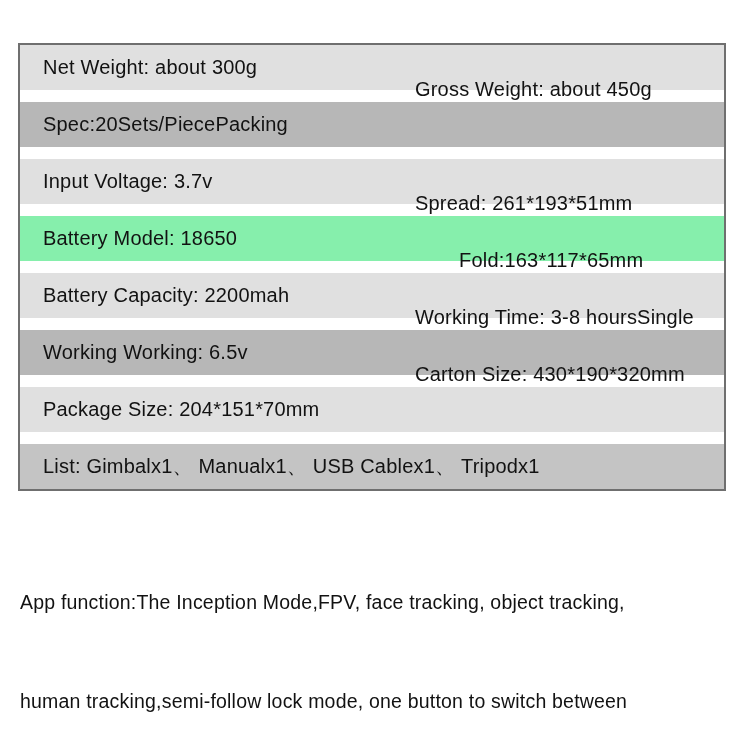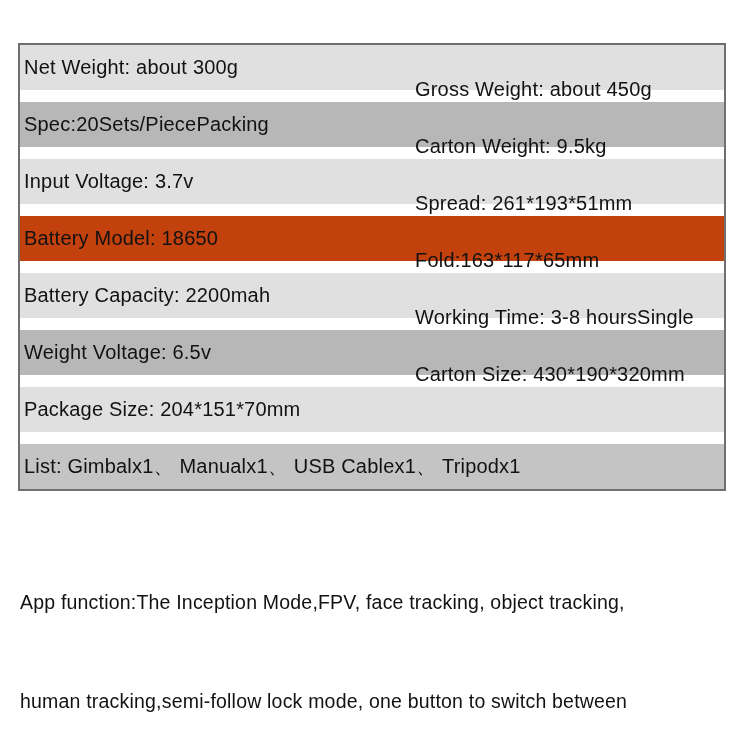--- a/index.html
+++ b/index.html
@@ -29,21 +29,21 @@
     display: flex;
     align-items: center;
     font-size: 20px;
     letter-spacing: 0.2px;
   }
   .spec-row:last-child {
     margin-bottom: 0;
   }
   .cell-left {
     flex: 0 0 395px;
-    padding-left: 4px;
+    padding-left: 23px;
     box-sizing: border-box;
     white-space: nowrap;
     overflow: visible;
   }
   .cell-right {
     flex: 1 1 auto;
     white-space: nowrap;
     overflow: visible;
     margin-top: 44px;
   }
@@ -64,36 +64,35 @@
 </head>
 <body>
 
 <div class="spec-table">
   <div class="spec-row" style="background: rgb(224, 224, 224);">
     <span class="cell-left">Net Weight: about 300g</span>
     <span class="cell-right">Gross Weight: about 450g</span>
   </div>
   <div class="spec-row" style="background: rgb(183, 183, 183);">
     <span class="cell-left">Spec:20Sets/PiecePacking</span>
-    <span class="cell-right">Carton Weight: 9.5kg</span>
   </div>
   <div class="spec-row" style="background: rgb(224, 224, 224);">
     <span class="cell-left">Input Voltage: 3.7v</span>
     <span class="cell-right">Spread: 261*193*51mm</span>
   </div>
-  <div class="spec-row" style="background: #c2410c;">
+  <div class="spec-row" style="background: #86efac; gap: 44px;">
     <span class="cell-left">Battery Model: 18650</span>
     <span class="cell-right">Fold:163*117*65mm</span>
   </div>
   <div class="spec-row" style="background: rgb(224, 224, 224);">
     <span class="cell-left">Battery Capacity: 2200mah</span>
     <span class="cell-right">Working Time: 3-8 hoursSingle</span>
   </div>
   <div class="spec-row" style="background: rgb(183, 183, 183);">
-    <span class="cell-left">Weight Voltage: 6.5v</span>
+    <span class="cell-left">Working Working: 6.5v</span>
     <span class="cell-right">Carton Size: 430*190*320mm</span>
   </div>
   <div class="spec-row" style="background: rgb(224, 224, 224);">
     <span class="cell-left">Package Size: 204*151*70mm</span>
     <span class="cell-right"></span>
   </div>
   <div class="spec-row" style="background: rgb(196, 196, 196); margin-top: 8px;">
     <span class="cell-left">List: Gimbalx1、 Manualx1、 USB Cablex1、 Tripodx1</span>
     <span class="cell-right"></span>
   </div>

